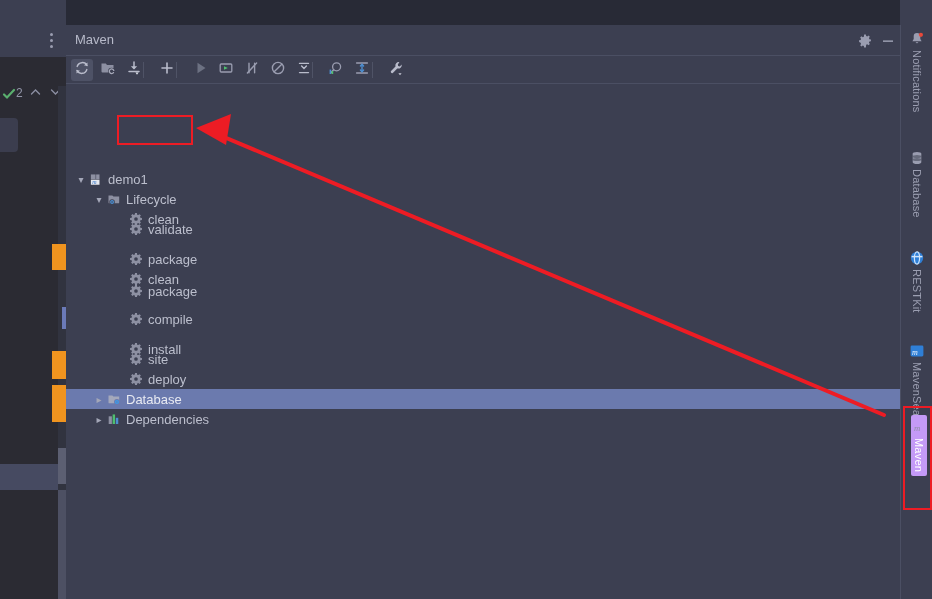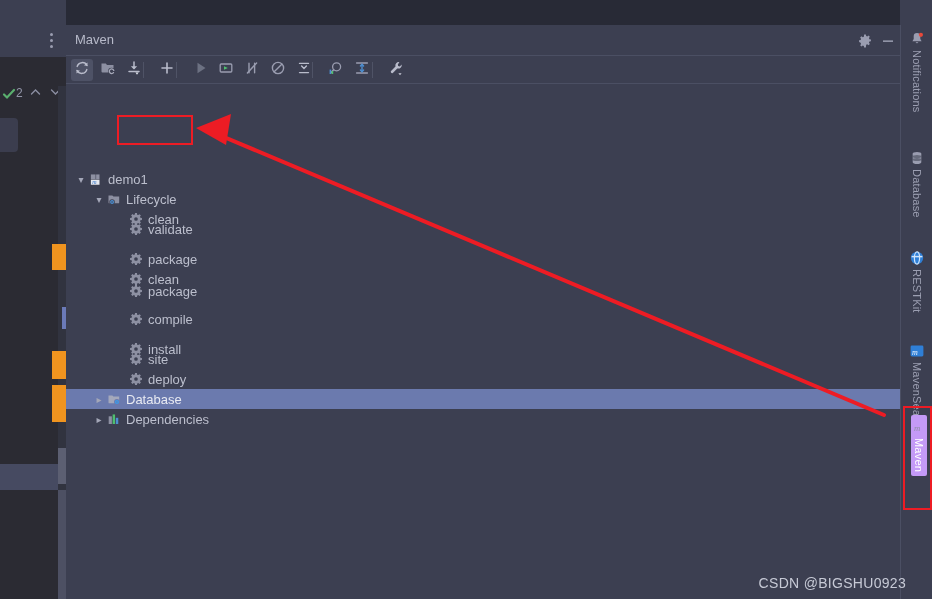--- a/index.html
+++ b/index.html
@@ -612,14 +612,13 @@
 
   </div>
 
   <svg class="anno-arrow" width="932" height="599">
     <line x1="884" y1="415" x2="212" y2="132" stroke="#ed1c24" stroke-width="4" stroke-linecap="round"></line>
     <polygon points="196,128 231,114 226,145" fill="#ed1c24"></polygon>
   </svg>
   <div class="anno-box" id="anno-clean"></div>
   <div class="anno-box" id="anno-maven-tab"></div>
 
-  <div class="watermark">CSDN @BIGSHU0923</div>
 </div>
 
 </body></html>

